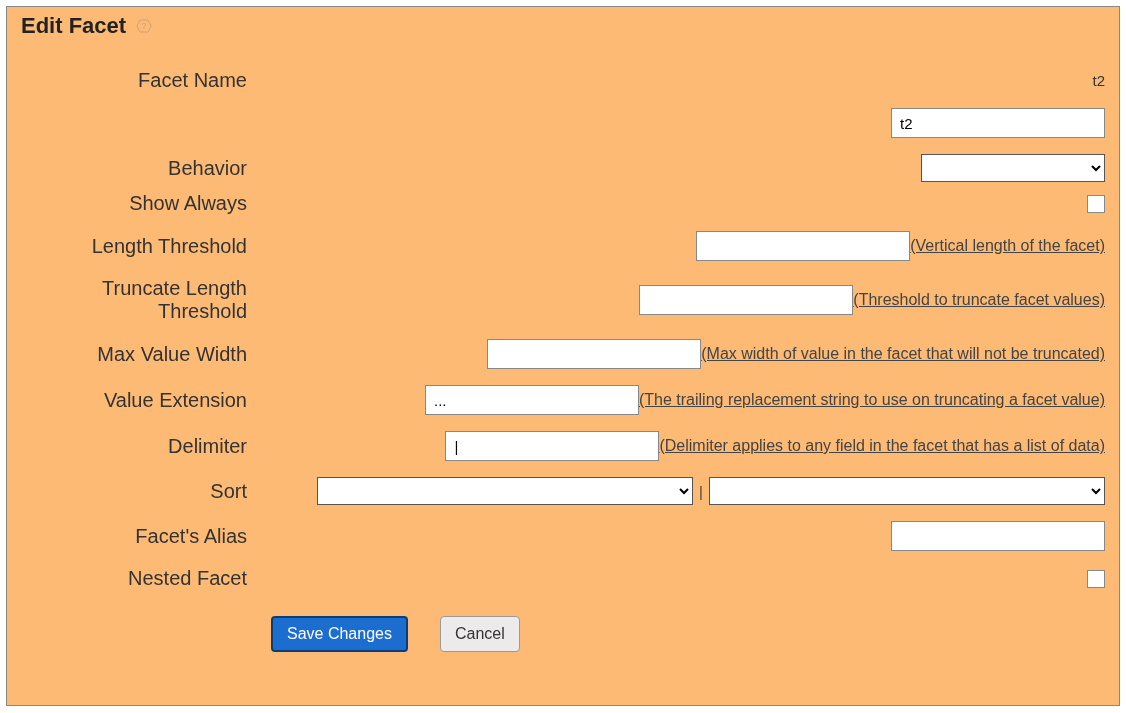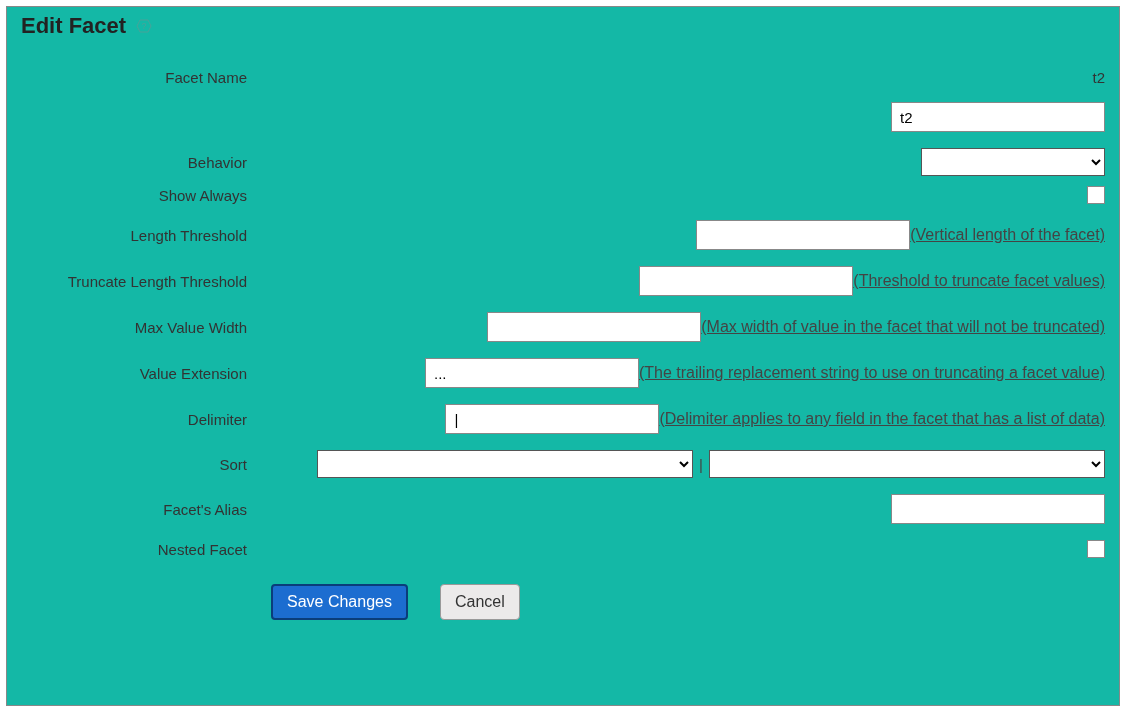--- a/index.html
+++ b/index.html
@@ -9,21 +9,21 @@
     }
     body {
       font-family: Arial, Helvetica, sans-serif;
       font-size: 15px;
       color: #333;
       background: #fff;
       padding: 6px;
     }
     .panel {
       border: 1px solid #888;
-      background: #14b8a6;
+      background: #fdba74;
       padding: 6px 14px 20px 14px;
       width: 1114px;
       height: 700px;
       position: relative;
     }
     .panel-title {
       font-size: 22px;
       font-weight: bold;
       color: #222;
       display: inline-block;
@@ -52,21 +52,21 @@
       align-items: center;
       margin-bottom: 16px;
     }
     .form-row.tight {
       margin-bottom: 10px;
     }
     .label-col {
       width: 236px;
       text-align: right;
       padding-right: 14px;
-      font-size: 15px;
+      font-size: 20px;
       color: #333;
     }
     .value-col {
       display: flex;
       align-items: center;
       flex: 1;
       justify-content: flex-end;
     }
     .static-value {
       font-size: 15px;

